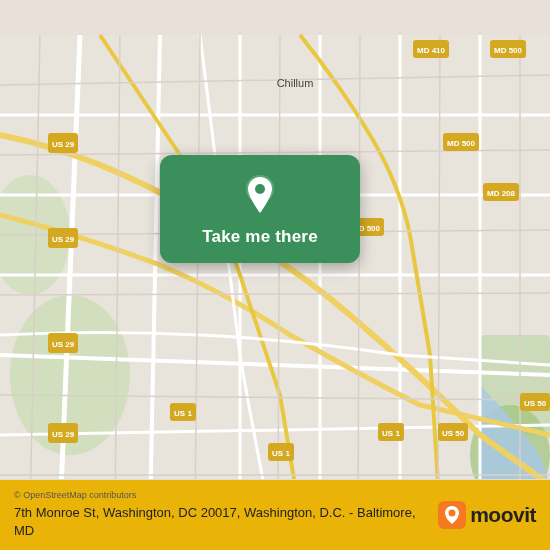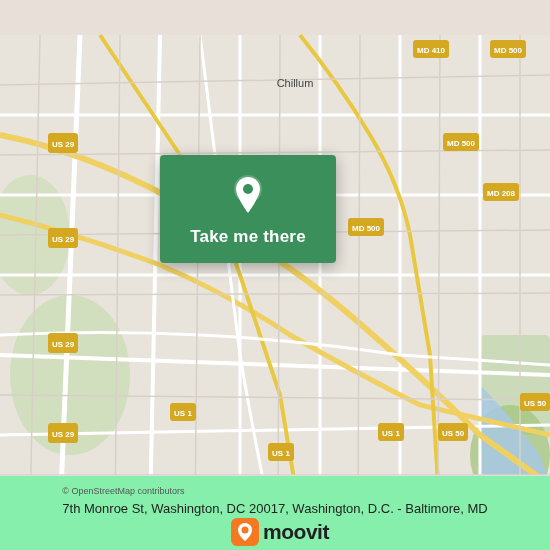--- a/index.html
+++ b/index.html
@@ -18,23 +18,23 @@
       inset: 0;
       width: 100%;
       height: 100%;
     }
 
     
     .take-me-there-card {
       position: absolute;
       left: 160px;
       top: 155px;
-      width: 176px;
+      width: 200px;
       background: #3a8f5a;
-      border-radius: 4px;
+      border-radius: 12px;
       display: flex;
       flex-direction: column;
       align-items: center;
       padding: 18px 20px 16px;
       box-shadow: 0 4px 15px rgba(0,0,0,0.3);
       cursor: pointer;
       z-index: 10;
     }
 
     .pin-icon {
@@ -49,28 +49,27 @@
       font-weight: 600;
       letter-spacing: 0.2px;
     }
 
     
     .bottom-bar {
       position: absolute;
       bottom: 0;
       left: 0;
       right: 0;
-      background: #86efac;
-      padding: 10px 14px 4px 14px;
+      background: #eab308;
+      padding: 10px 14px 10px 14px;
       display: flex;
       align-items: center;
       justify-content: space-between;
       border-top: 1px solid #ddd;
       z-index: 10;
-      flex-direction: column;
     }
 
     .bottom-bar-left {
       flex: 1;
     }
 
     .attribution {
       font-size: 9px;
       color: #555;
       margin-bottom: 4px;

